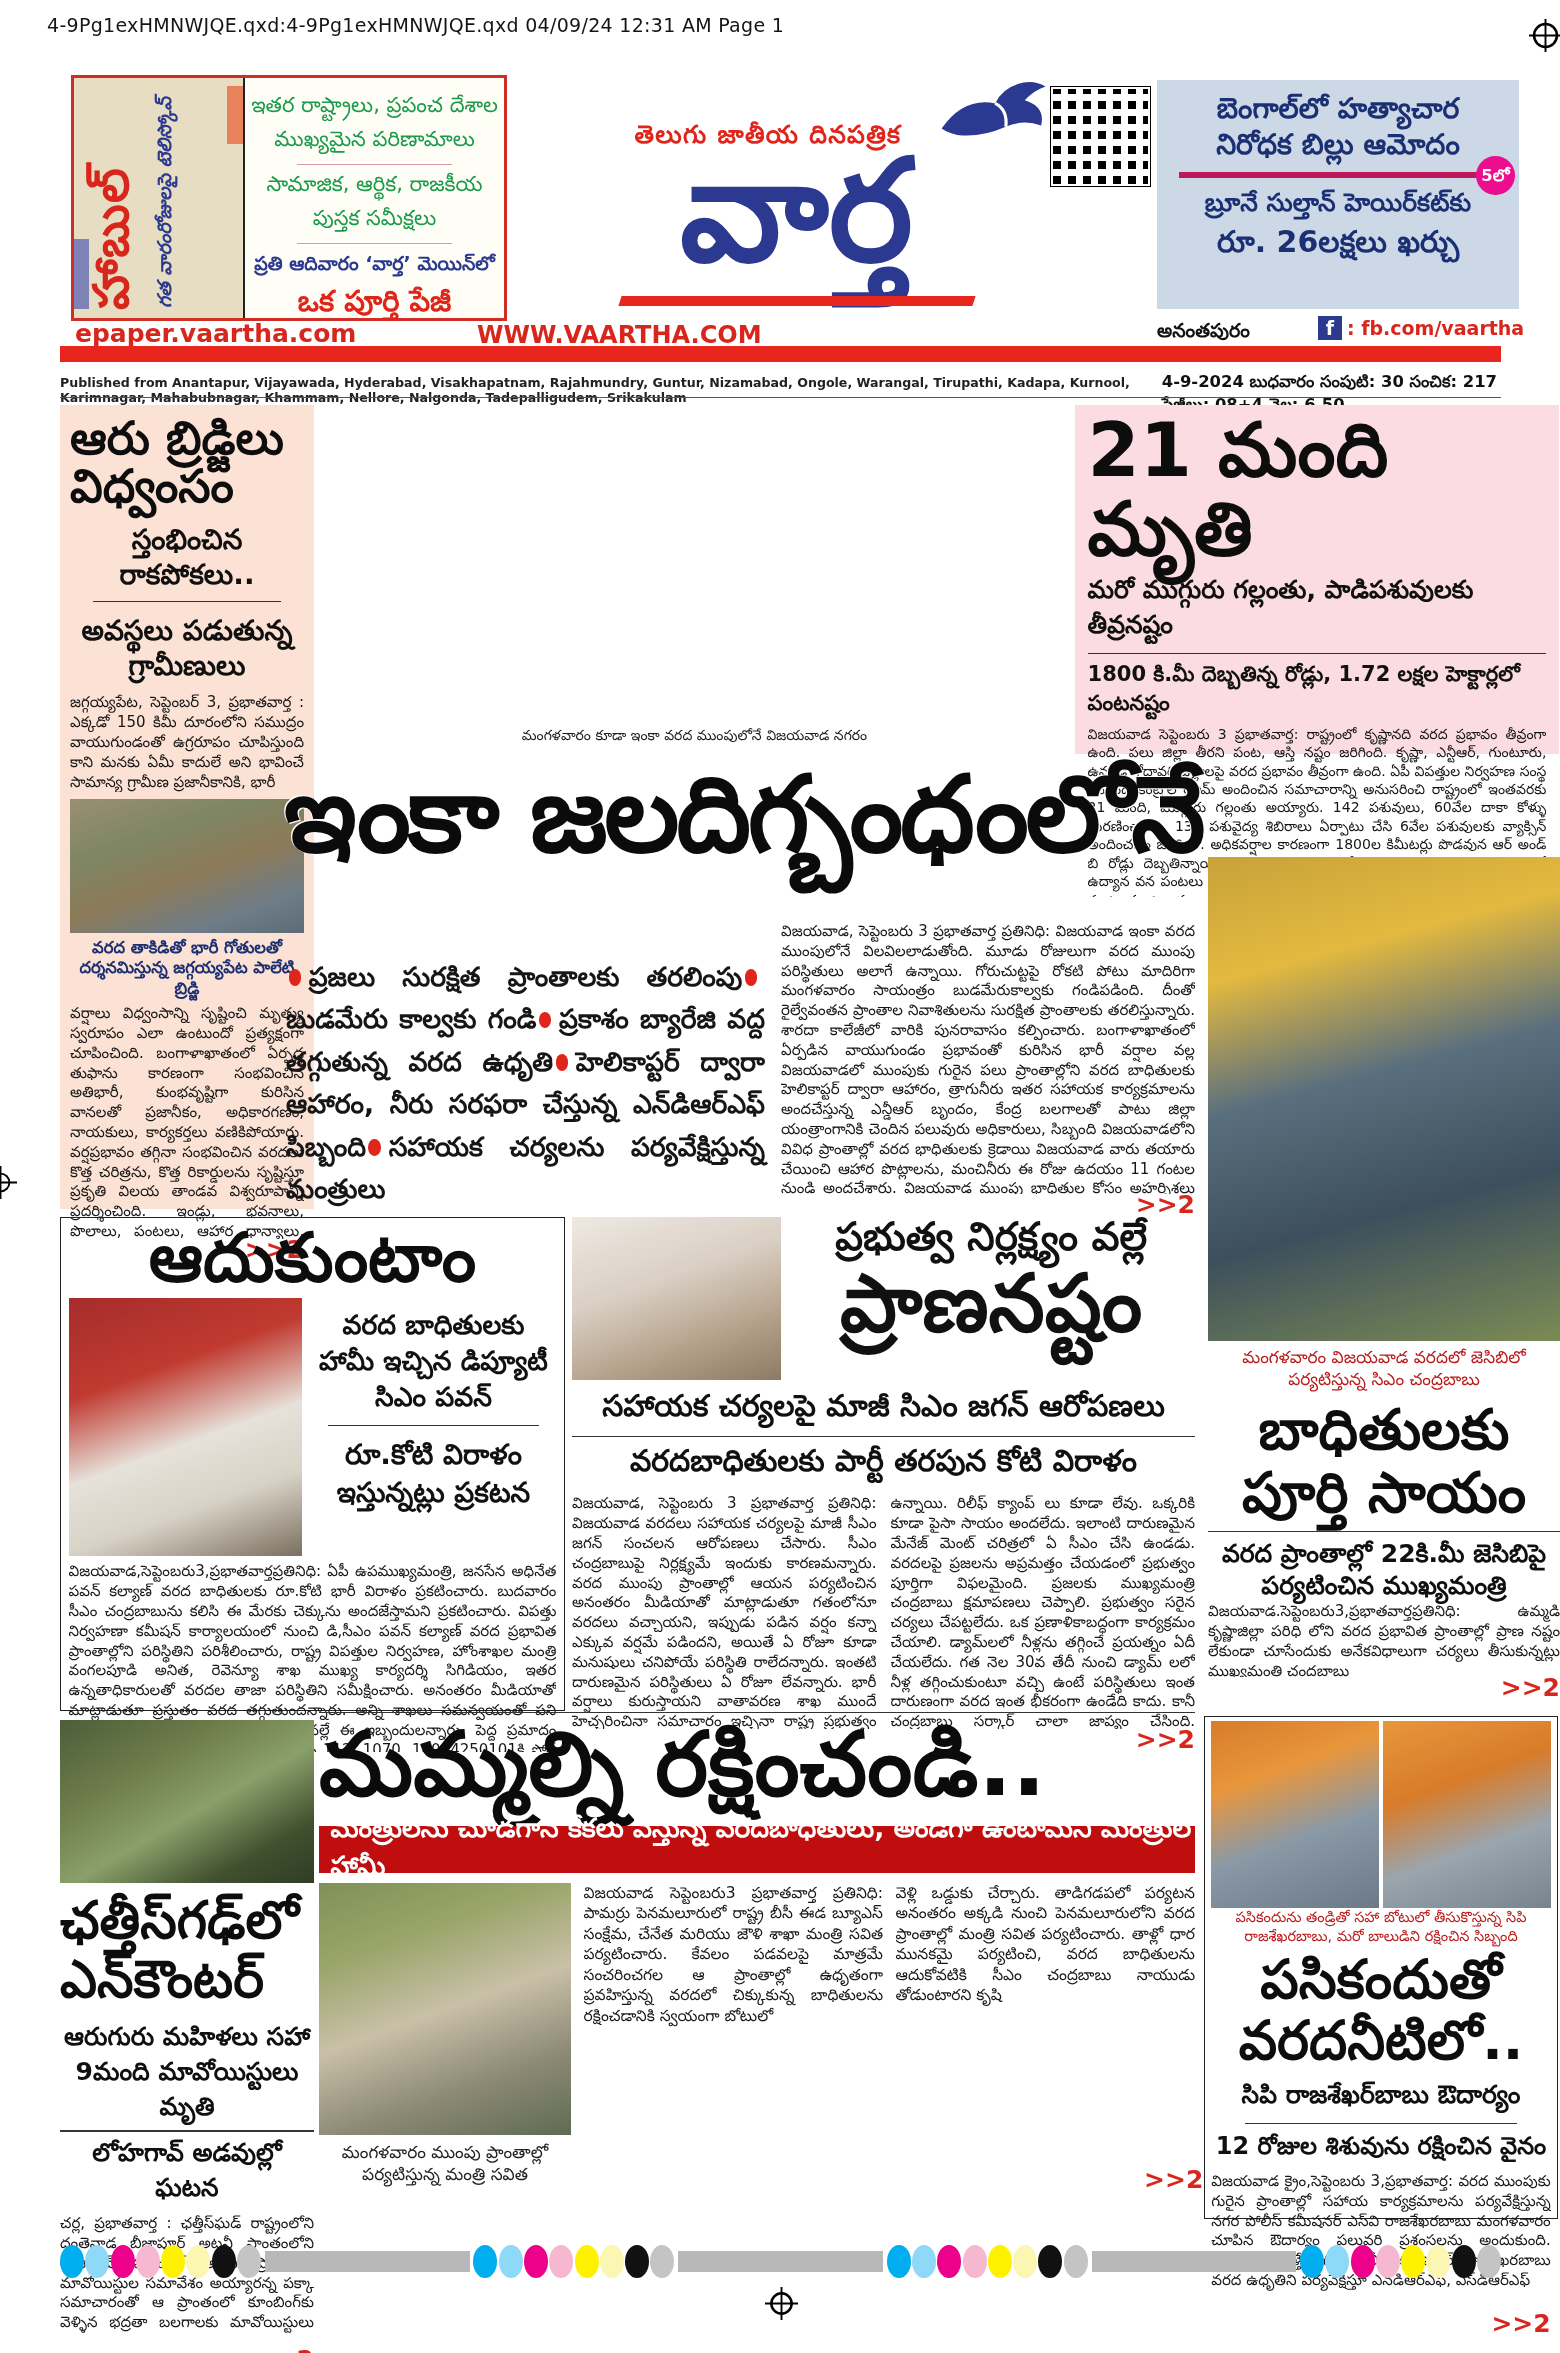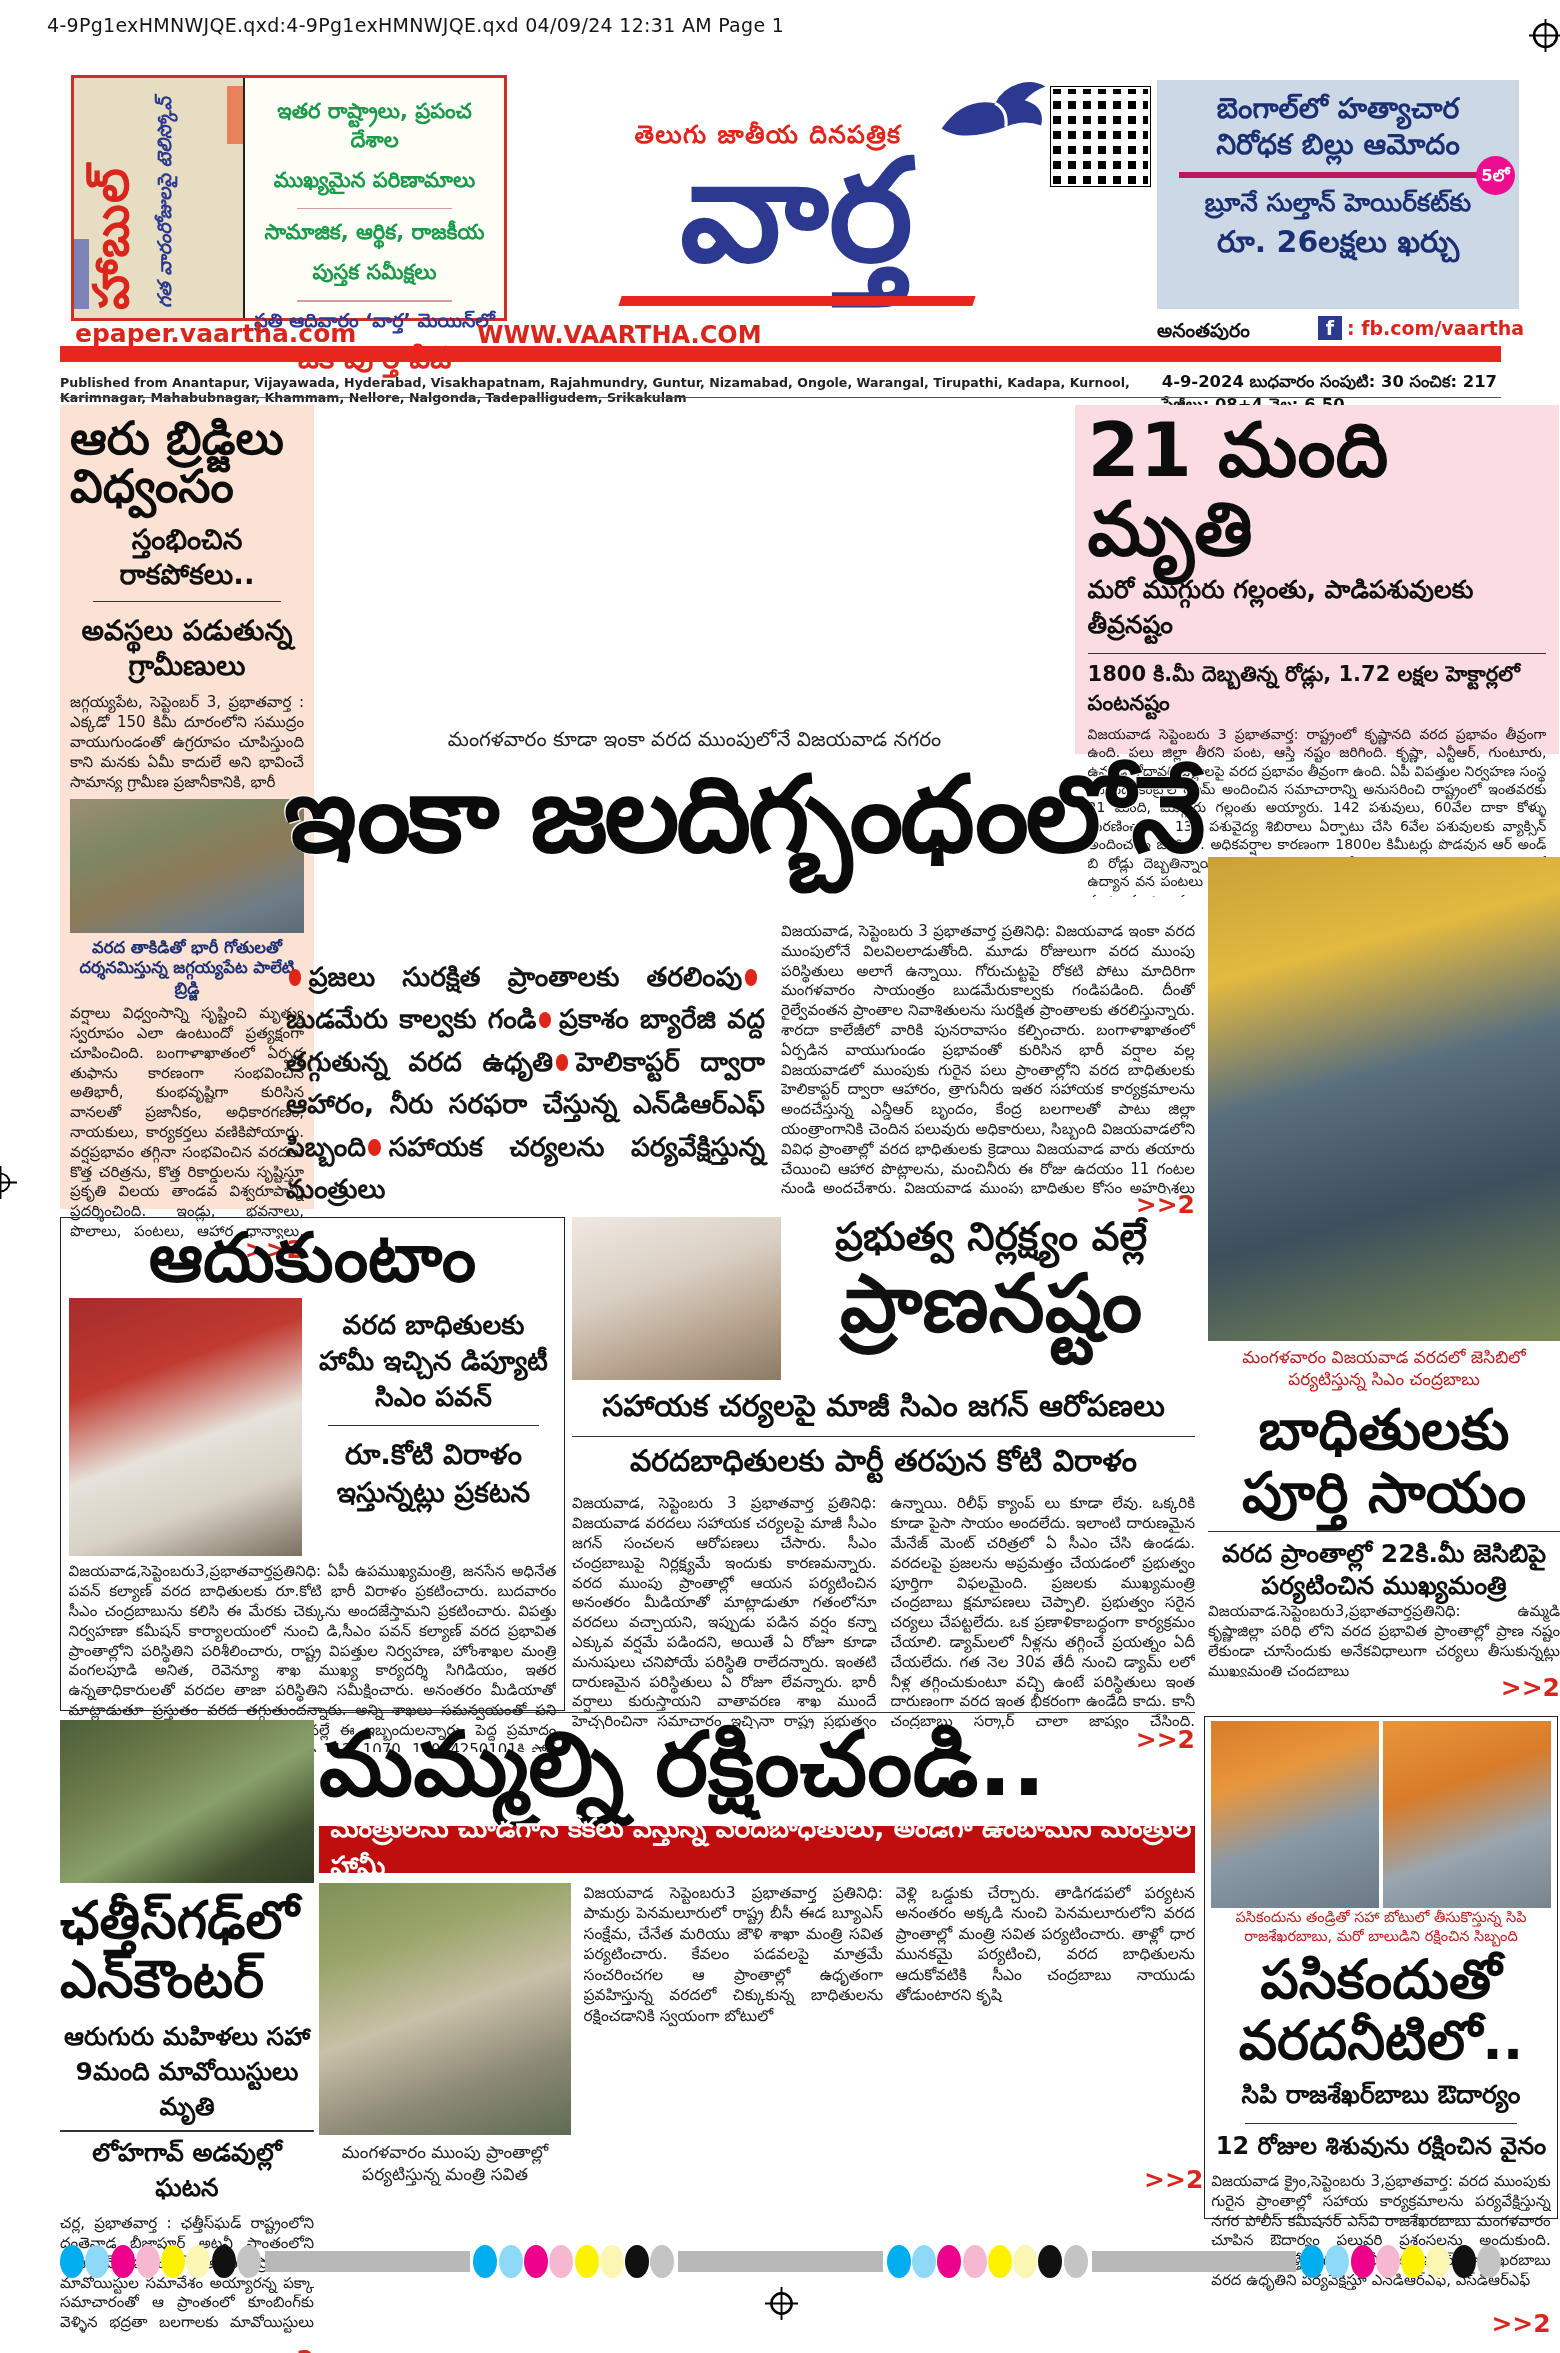--- a/index.html
+++ b/index.html
@@ -17,21 +17,21 @@
   
   .promo-box{left:71px;top:75px;width:430px;height:240px;border:3.2px solid #cf2e24;display:flex;background:#fffef6;}
   .promo-left{position:relative;width:169px;background:#e7ddc2;border-right:2.5px solid #222;overflow:hidden;}
   .promo-vtitle{position:absolute;left:12.6px;top:3.8px;height:228px;writing-mode:vertical-rl;transform:rotate(180deg);
        font-size:49px;font-weight:900;color:#d9261c;letter-spacing:1.3px;line-height:1;}
   .promo-vsub{position:absolute;left:81px;top:15px;height:215px;writing-mode:vertical-rl;transform:rotate(180deg);
        font-size:19px;font-weight:bold;font-style:italic;color:#2b3a8f;line-height:1.05;}
   .promo-orange{position:absolute;right:0;top:7.6px;width:16.4px;height:58px;background:#e8825a;}
   .promo-slate{position:absolute;left:0;bottom:8.9px;width:15px;height:70px;background:#7d83b5;}
   .promo-right{flex:1;text-align:center;padding:10px 5px 5px 5px;}
-  .promo-g{font-size:21px;font-weight:bold;color:#1a9a4a;margin:11px 0;}
+  .promo-g{font-size:21px;font-weight:normal;color:#1a9a4a;margin:5px 0;}
   .promo-sep{width:62%;height:1.3px;background:#d89aa6;margin:7.6px auto;}
   .promo-b{font-size:19px;font-weight:bold;color:#2b3a8f;margin:5px 0;}
   .promo-r{font-size:29px;font-weight:900;color:#e0251b;margin-top:3.8px;}
   .epaper{left:75px;top:319px;font-size:25px;font-weight:900;color:#d9261c;}
   .siteurl{left:477px;top:321px;font-size:24px;font-weight:900;color:#d9261c;}
   .tagline{left:591px;top:120px;width:354px;text-align:center;font-size:25px;font-weight:bold;color:#e0251b;letter-spacing:1.3px;}
   .vlogo{left:607px;top:136px;width:379px;text-align:center;font-size:142px;line-height:1.05;font-weight:900;color:#2b3990;}
   .vswoosh{left:620px;top:296px;width:354px;height:10px;background:#e8261d;transform:skewX(-18deg);}
   .dove{left:929px;top:75px;width:126px;height:82px;}
   .qr{left:1051px;top:87px;width:95px;height:95px;
@@ -70,21 +70,21 @@
   .bridges .hl{font-size:46px;line-height:1.05;text-align:left;}
   .bridges .s1{font-size:28px;line-height:1.25;text-align:center;margin-top:11.4px;}
   .bridges .rule{width:80%;margin:8.9px auto;}
   .bridges .body{font-size:15px;}
   .bridges .photo{width:100%;height:134px;margin-top:6.3px;}
   .bridges .caption{font-size:16.4px;line-height:1.25;margin:5px 0;}
   
   .aerial{left:322px;top:406px;width:745px;height:315px;
      background:linear-gradient(180deg,#7c8e5a 0%,#9b8a60 18%,#a98f62 40%,#8d7346 62%,#93212 0),
                 linear-gradient(115deg,#8a9a66 0%,#a08a58 35%,#b49a6a 60%,#7c6a42 100%);}
-  .aerial-cap{left:322px;top:727px;width:745px;font-size:20px;color:#222;text-align:center;}
+  .aerial-cap{left:322px;top:727px;width:745px;font-size:14px;color:#222;text-align:center;}
   
   .deaths{left:1075px;top:405px;width:484px;height:349px;background:#fadce2;box-sizing:border-box;padding:6.3px 12.6px;}
   .deaths .hl{font-size:75px;line-height:1.05;}
   .deaths .s1{font-size:25px;margin-top:6.3px;text-align:left;}
   .deaths .rule{margin:7.6px 0;}
   .deaths .s2{font-size:21px;text-align:left;font-weight:bold;}
   .deaths .body{font-size:14px;margin-top:6.3px;}
   
   .lockhl{left:284px;top:757px;width:993px;font-size:106px;font-weight:900;color:#0b0b0b;
      letter-spacing:-3.2px;white-space:nowrap;line-height:1.1;text-shadow:1.3px 1.3px 0 #fff,-1.3px -1.3px 0 #fff;}

